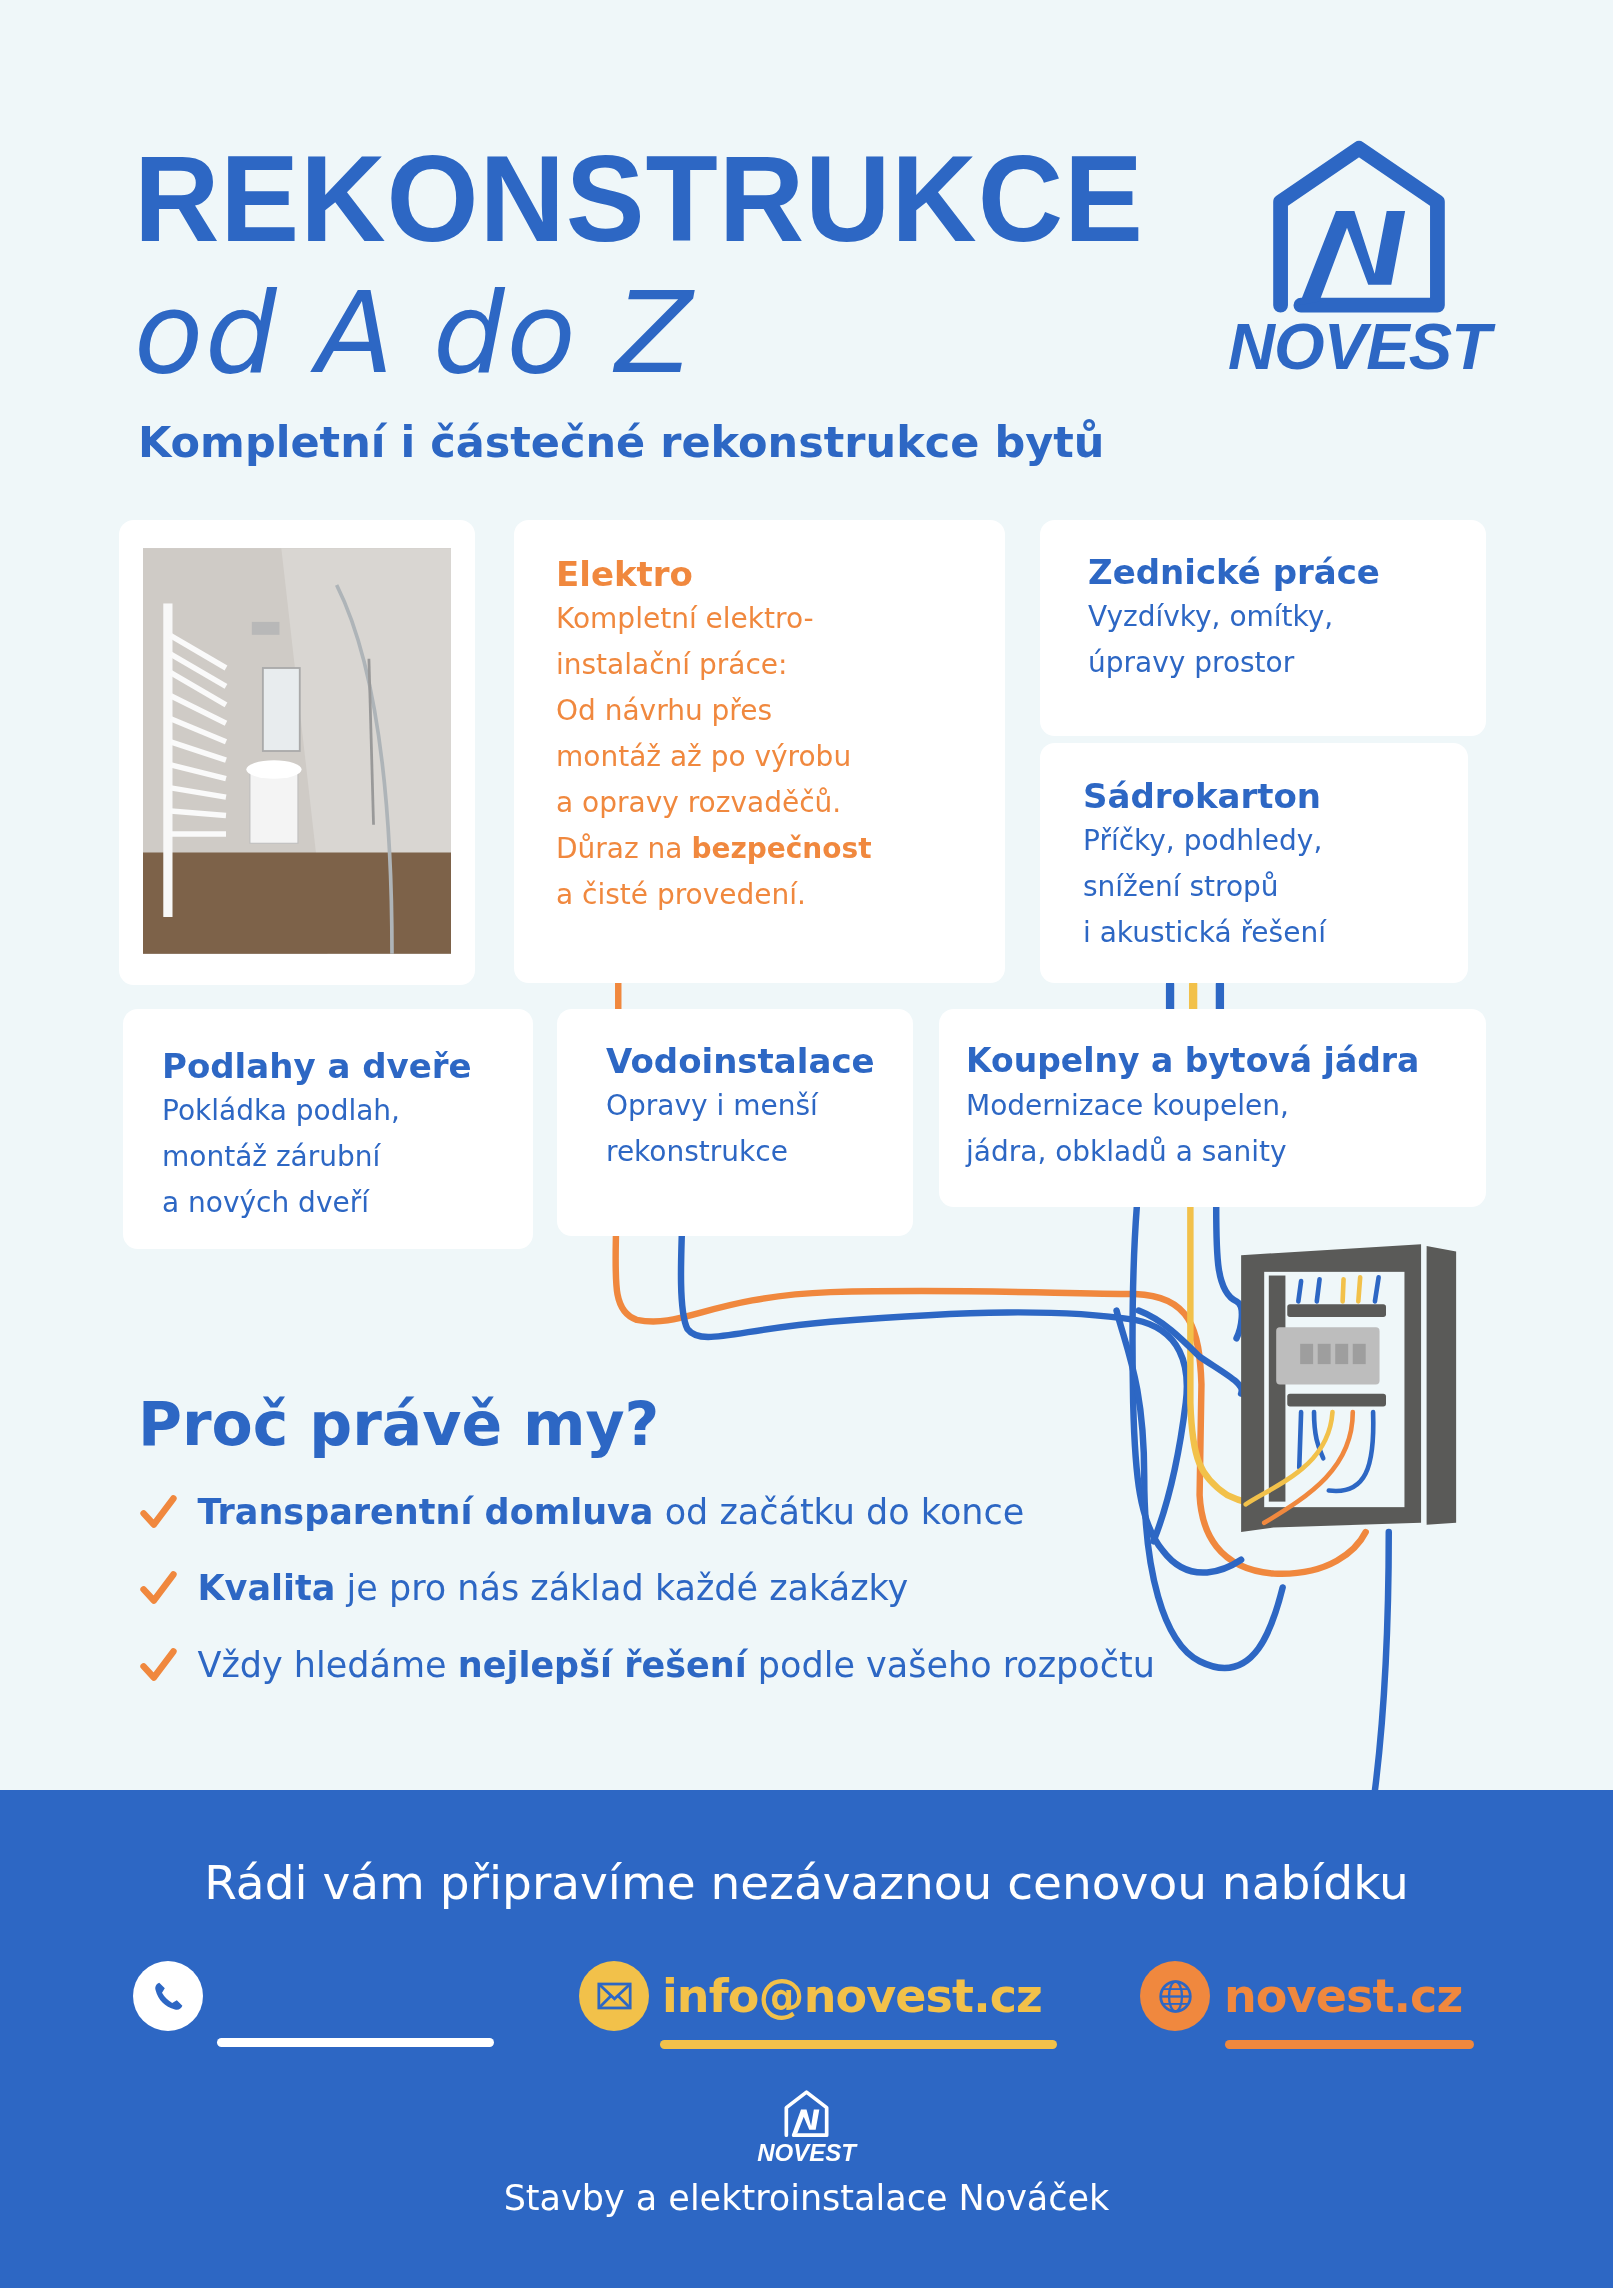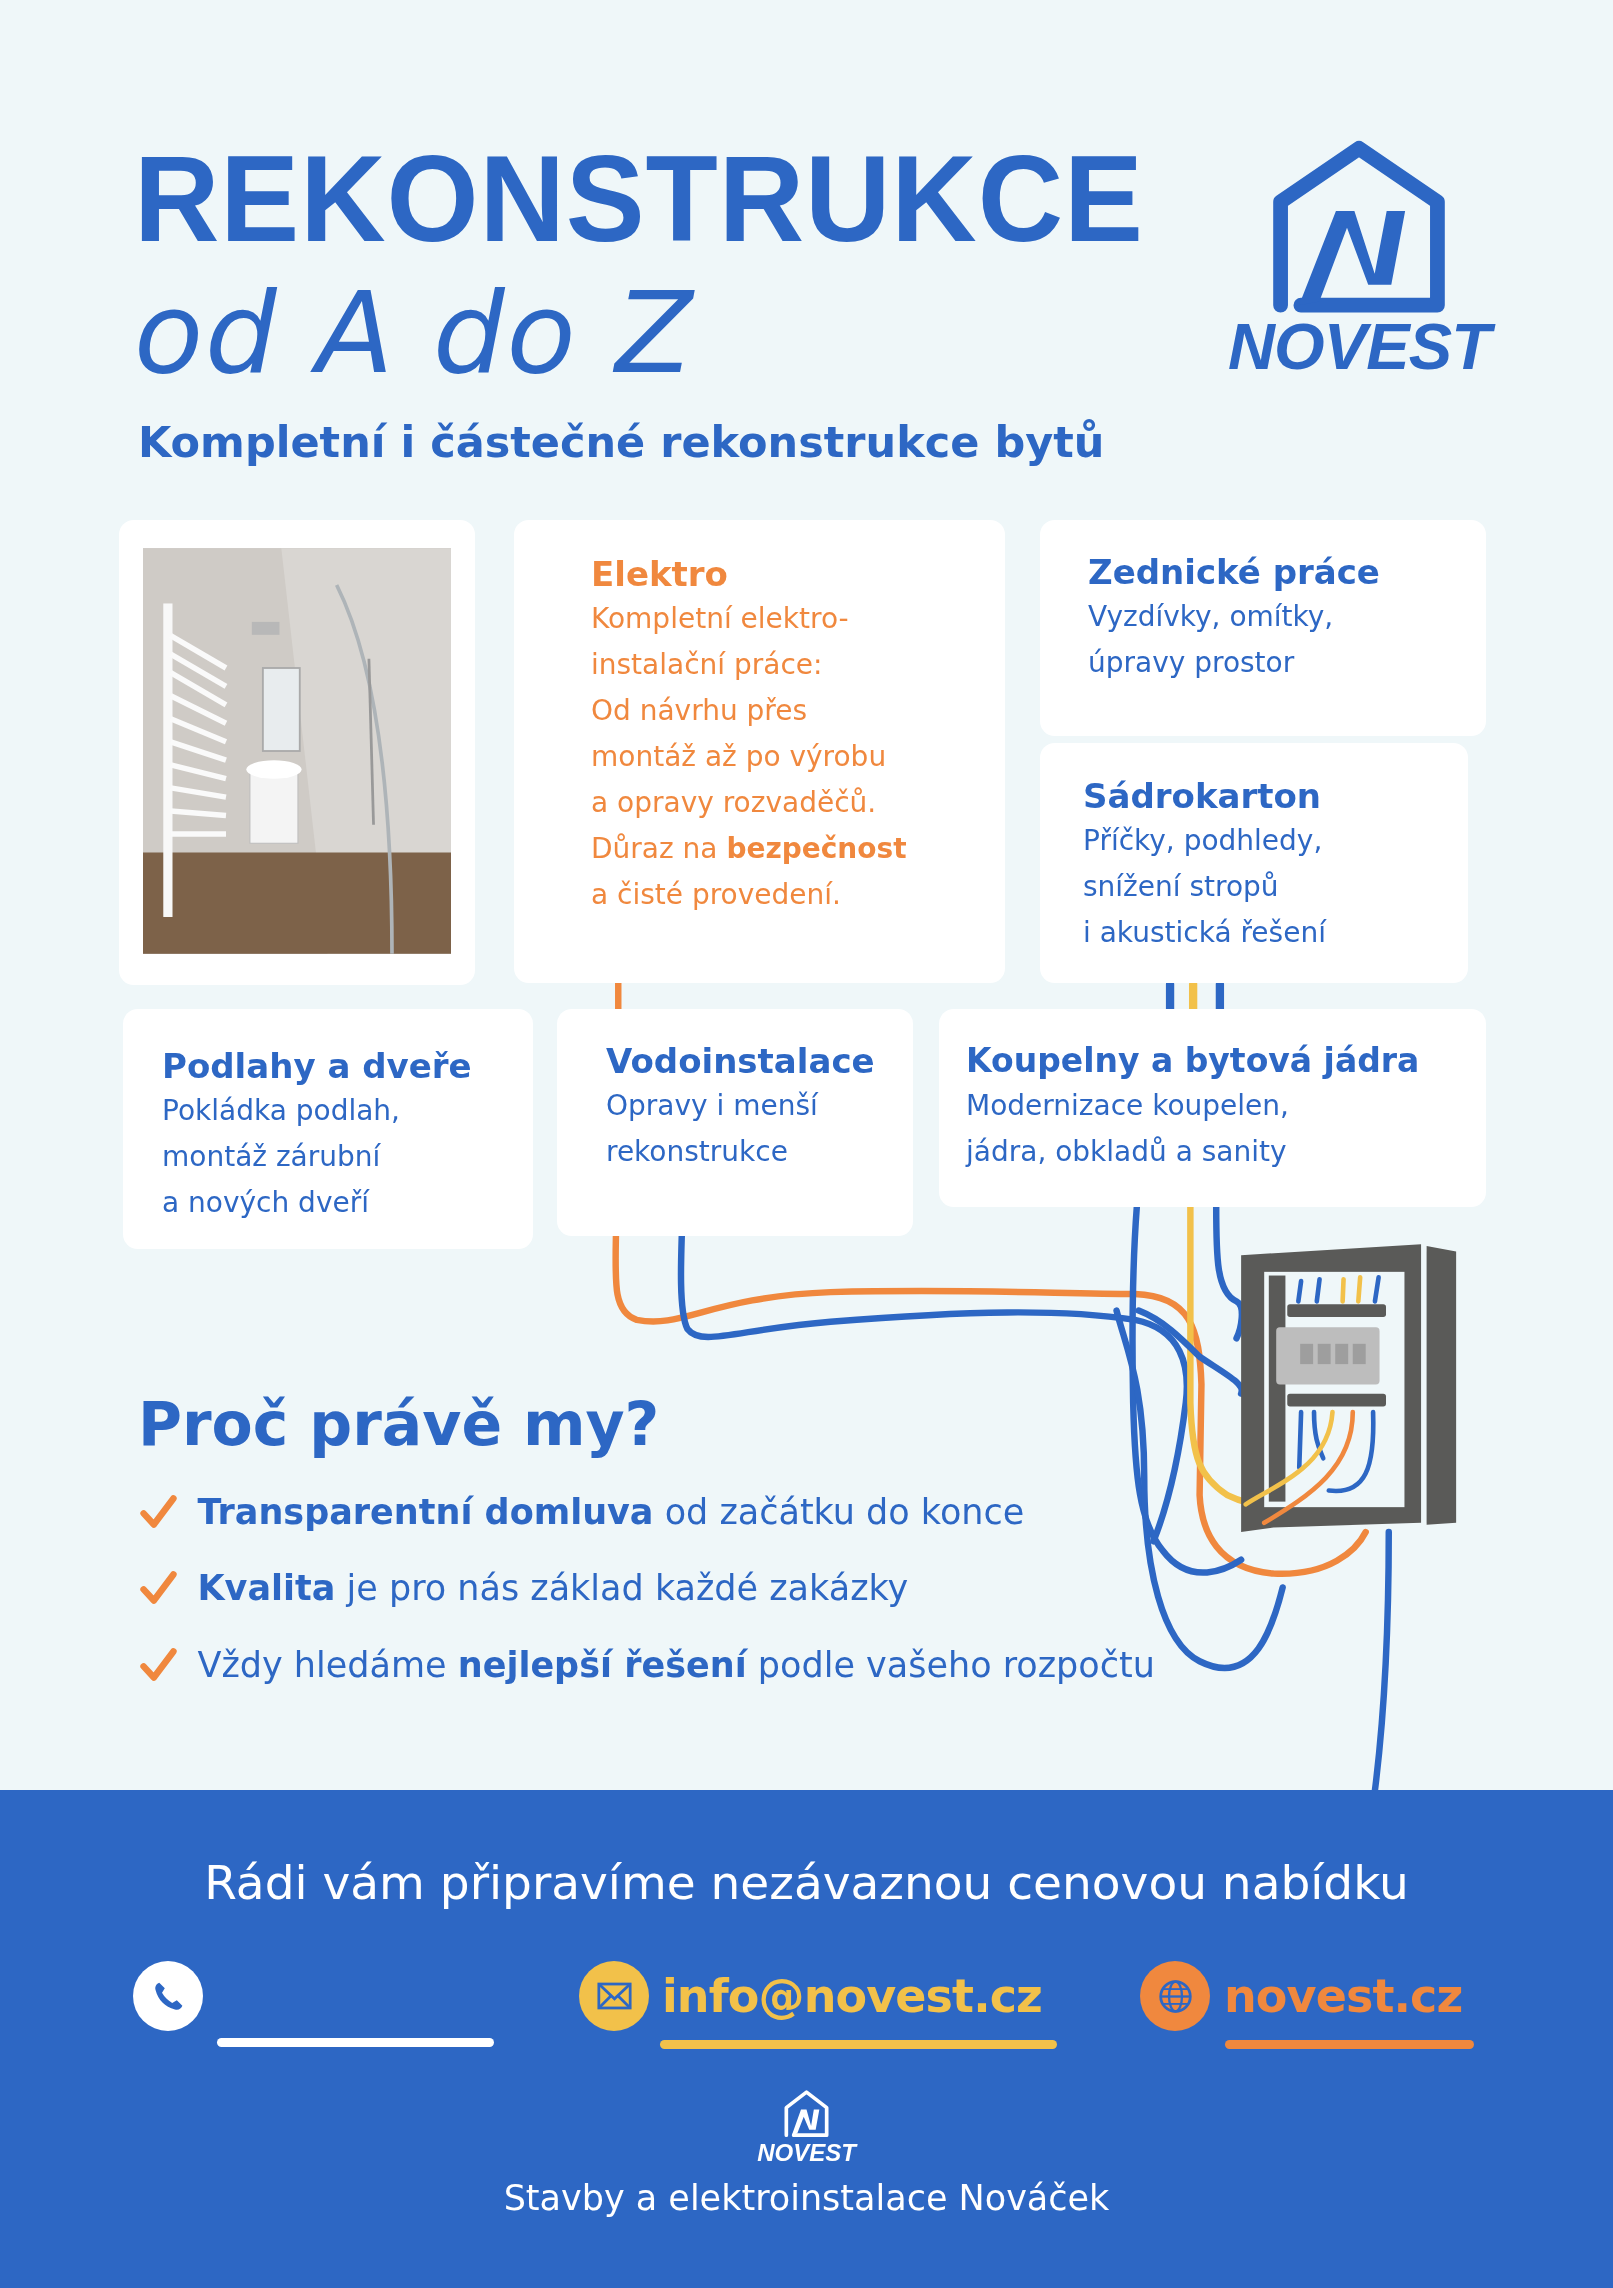--- a/index.html
+++ b/index.html
@@ -46,21 +46,21 @@
     position: absolute; background: #FFFFFF; border-radius: 14.8px;
   }
   .card .c-title {
     font-family: "DejaVu Sans", sans-serif;
     font-weight: 700; font-size: 34px; line-height: 44px; white-space: nowrap;
   }
   .card .c-body {
     font-family: "DejaVu Sans", sans-serif;
     font-weight: 400; font-size: 28px; line-height: 46px; white-space: pre-line;
   }
-  .card.orange .c-title, .card.orange .c-body { color: #F0883E; margin-left: 35px; }
+  .card.orange .c-title, .card.orange .c-body { color: #F0883E; }
   .card.blue .c-title, .card.blue .c-body { color: #2D67C4; }
   .c-body b { font-weight: 700; }
 
   .photo {
     position: absolute; left: 24px; top: 28px; width: 185px; height: 406px;
     background: linear-gradient(180deg, #d9d6d2 0%, #c8c4bf 45%, #bdb7b0 70%, #8a6f55 82%, #6f5641 100%);
     overflow: hidden;
   }
 
   

